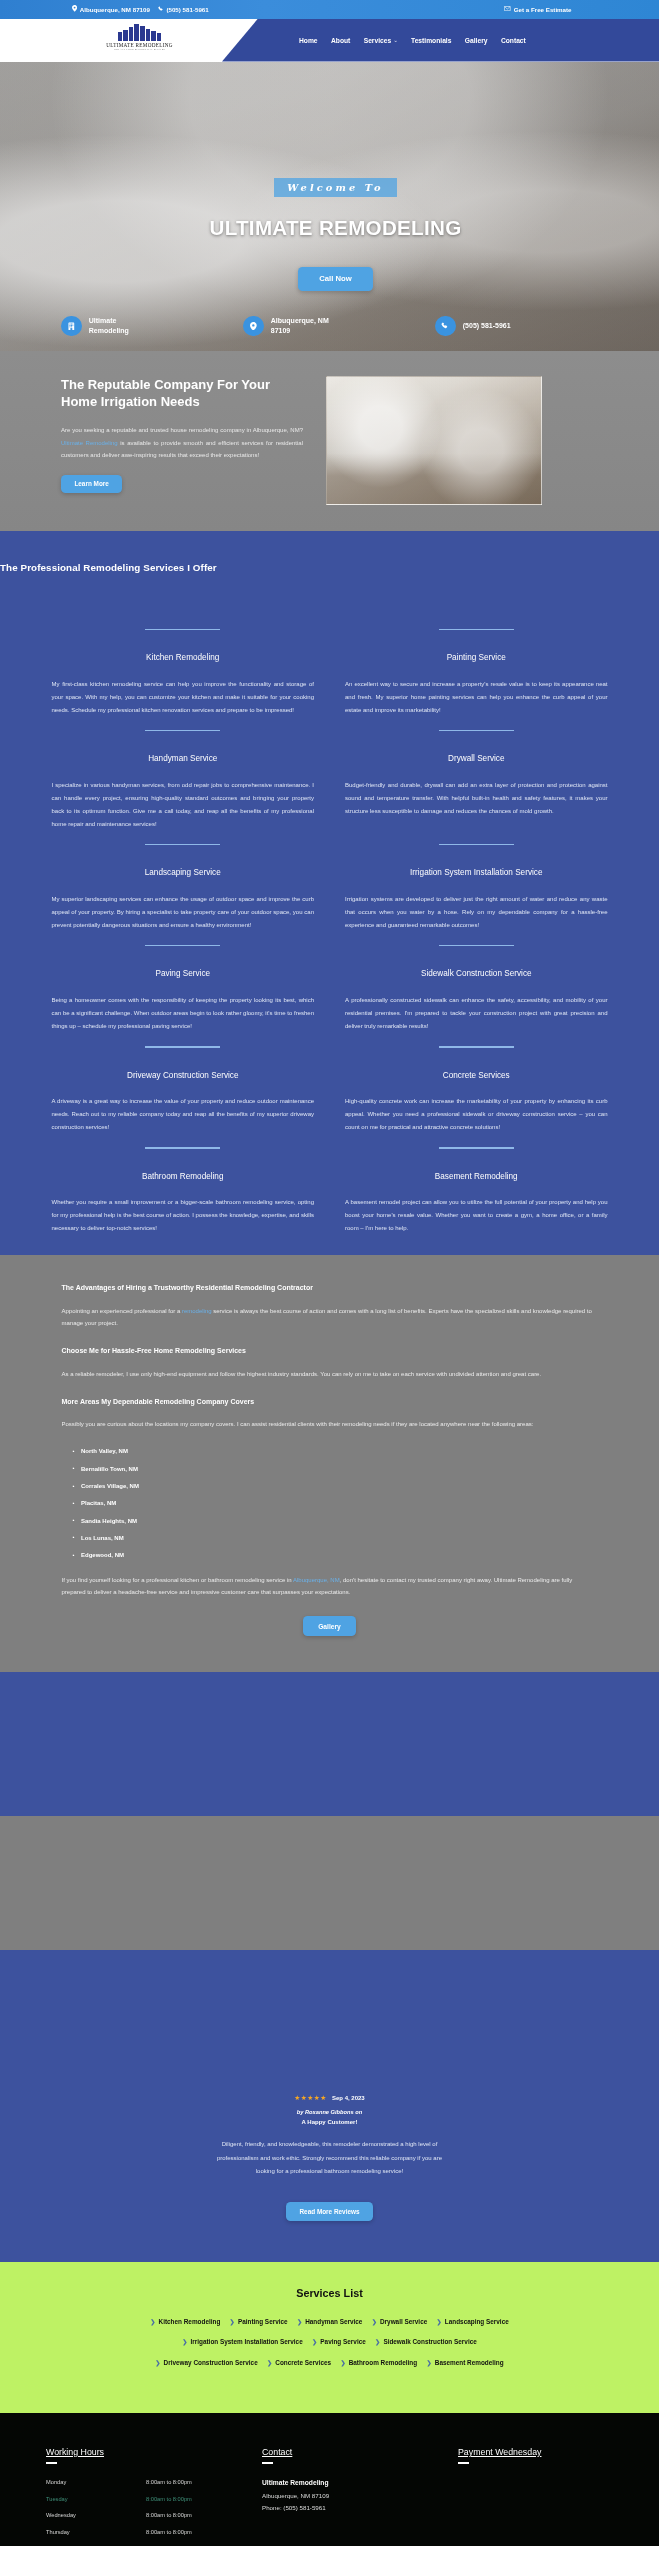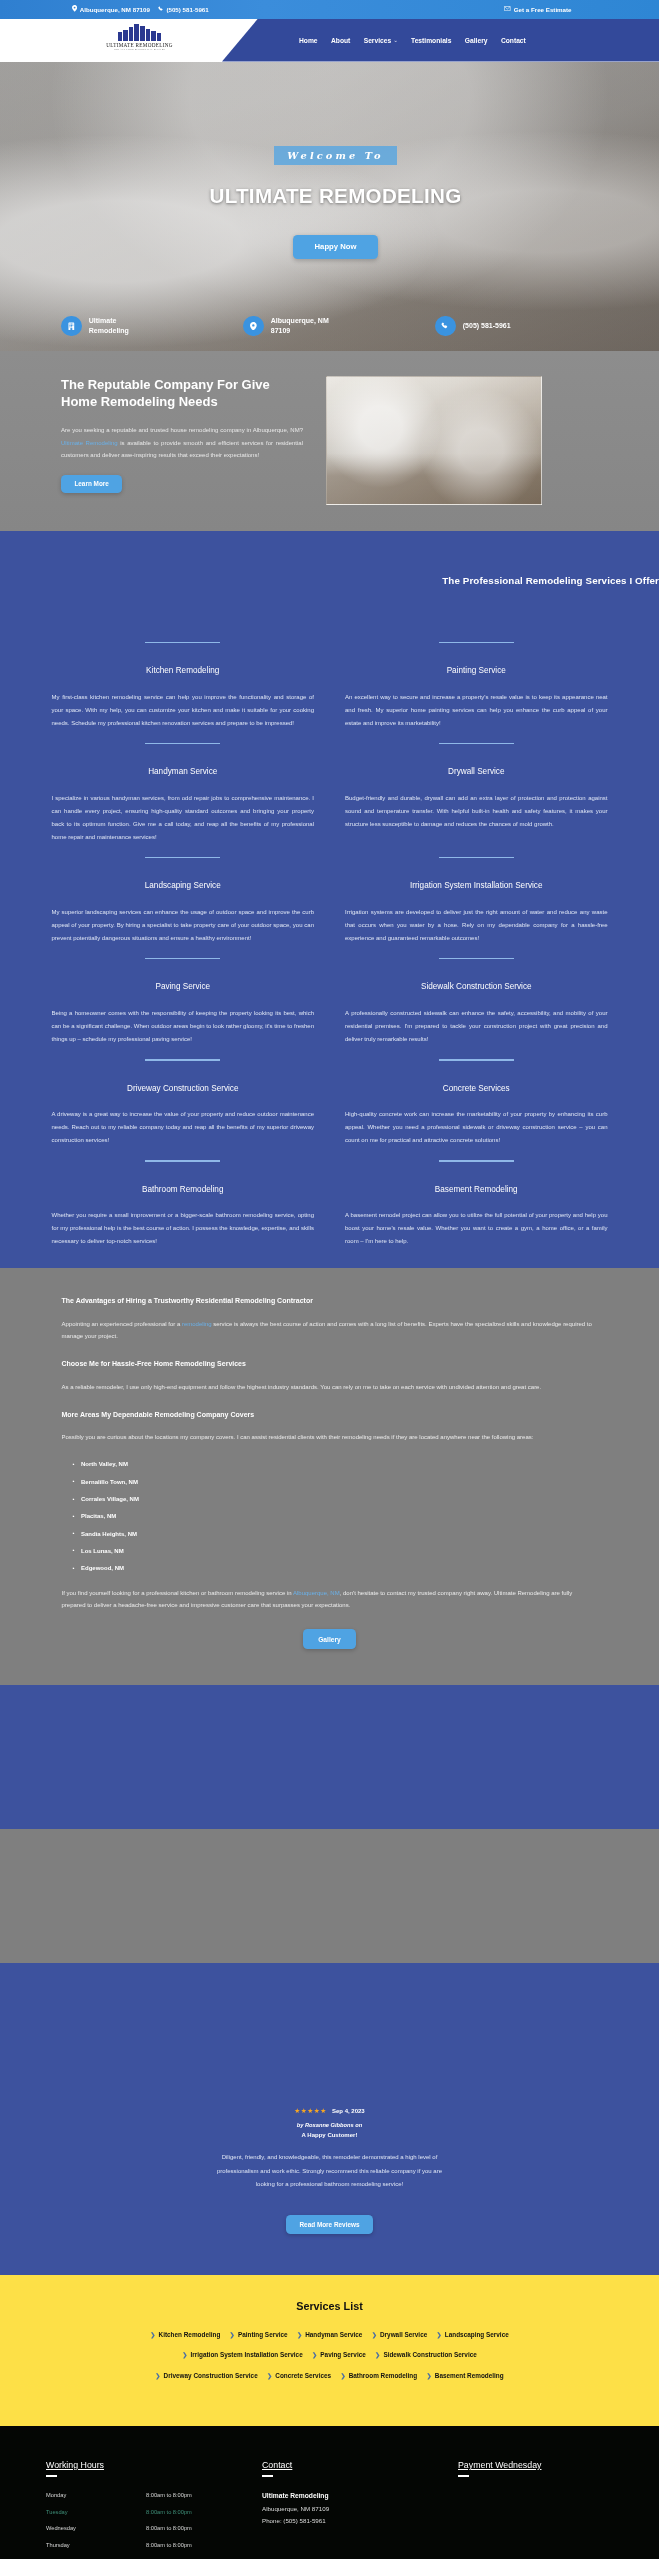--- a/index.html
+++ b/index.html
@@ -54,21 +54,21 @@
       linear-gradient(160deg,#d8d5d0 0%,#cfcac4 25%,#b9b2aa 52%,#8d7f70 74%,#6d5c4c 100%);
   }
   .hero::before{
     content:""; position:absolute; inset:0;
     background:
       radial-gradient(ellipse at 18% 62%, rgba(255,255,255,.55) 0 16%, transparent 42%),
       radial-gradient(ellipse at 83% 55%, rgba(255,255,255,.4) 0 14%, transparent 40%),
       radial-gradient(ellipse at 50% 12%, rgba(255,255,255,.35) 0 30%, transparent 60%),
       linear-gradient(90deg, rgba(90,90,90,.15), rgba(60,60,60,.05) 50%, rgba(90,90,90,.2));
   }
-  .hero-inner { position:relative; z-index:2; text-align:center; padding-top:84px;margin-left:12px; }
+  .hero-inner { position:relative; z-index:2; text-align:center; padding-top:116px;margin-left:12px; }
   .welcome {
     display:inline-block; background:rgba(88,166,224,.82); color:#fff;
     font-family:"DejaVu Serif", serif; font-style:italic; font-weight:bold;
     font-size:9.8px; letter-spacing:3.1px; padding:4.1px 13.4px 4.6px;
   }
   .hero-h1 {
     color:#fff; font-size:20.6px; font-weight:bold; letter-spacing:0.3px;
     margin-top:18.5px; text-shadow:0 1px 3.1px rgba(0,0,0,.45);
   }
   .hero-sub {
@@ -121,21 +121,21 @@
   .about-img::after{
     content:""; position:absolute; inset:0;
     background:
       radial-gradient(circle at 25% 40%, rgba(255,255,255,.6) 0 12%, transparent 34%),
       radial-gradient(circle at 72% 58%, rgba(255,255,255,.45) 0 13%, transparent 36%),
       linear-gradient(0deg, rgba(90,70,50,.35) 0 22%, transparent 40%);
   }
 
   
   .services { background:#3d529e; padding:31px 0 20.6px; }
-  .services-h2 { text-align:right; color:#fff; font-size:9.8px; font-weight:bold; letter-spacing:0.1px;margin-top:13px; }
+  .services-h2 { text-align:left; color:#fff; font-size:9.8px; font-weight:bold; letter-spacing:0.1px; }
   .svc-grid { margin:43px auto 0; width:556px; }
   .svc-row { display:flex; gap:31px; }
   .svc-card { width:263px; padding-top:13.4px; }
   .svc-rule { width:75px; height:1.5px; background:#8fb8e8; margin:0 auto 23px; }
   .svc-title { text-align:center; color:#fff; font-size:8.2px; margin-bottom:15.5px; }
   .svc-text { color:#dfe6f5; font-size:6px; line-height:2.15; text-align:justify; }
 
   
   .adv { background:#7f7f7f; padding:29px 0 36px; }
   .adv-inner { width:536px; margin:0 auto; }
@@ -161,21 +161,21 @@
   .testi-h2 { color:#fff; font-size:10.8px; font-weight:bold; margin-bottom:20.6px; }
   .stars-row { display:flex; align-items:center; justify-content:center; gap:5.2px; margin-bottom:7.2px; }
   .stars { color:#f5a623; font-size:6.7px; letter-spacing:0.5px; }
   .testi-date { color:#fff; font-size:6px; font-weight:bold; }
   .testi-by { color:#fff; font-size:5.7px; font-style:italic; font-weight:bold; margin-bottom:4.1px; }
   .testi-title { color:#fff; font-size:6px; font-weight:bold; margin-bottom:13.4px; }
   .testi-text { color:#dfe6f5; font-size:6px; line-height:2.2; width:237px; margin:0 auto; }
   .testi-btn { margin-top:24px; padding:6.2px 13.4px; font-size:6.4px; }
 
   
-  .svclist { background:#fde047; padding:25px 0 34px; }
+  .svclist { background:#bef264; padding:25px 0 34px; }
   .svclist-h2 { text-align:center; color:#111; font-size:10.8px; font-weight:bold; margin-bottom:18.5px; }
   .svclist-row { display:flex; justify-content:center; flex-wrap:wrap; gap:9.3px; margin-bottom:13.4px; }
   .svclist-item { display:flex; align-items:center; gap:3.1px; font-size:6.4px; font-weight:bold; color:#111; cursor:pointer; }
   .chev { color:#4a6fa5; font-size:6.2px; }
 
   
   .footer { background:#040604; padding:34px 0 0; color:#efefef; }
   .footer-cols { display:flex; width:567px; margin:0 auto; }
   .fcol1 { width:216px; }
   .fcol2 { width:196px; }
@@ -260,21 +260,21 @@
     <span class="item">
         <span>Contact</span>
       </span>
   </nav>
 </div>
 
 <section class="hero">
   <div class="hero-inner">
     <div class="welcome">Welcome To</div>
     <h1 class="hero-h1">ULTIMATE REMODELING</h1>
-    <button class="btn hero-btn">Happy Now</button>
+    <button class="btn hero-btn">Call Now</button>
   </div>
 </section>
 
 <div class="infostrip">
   <div class="info-item info-1">
     <span class="circ">
       <svg width="6.7" height="8.8" viewBox="0 0 14 18">
           <rect x="1" y="1" width="12" height="16" rx="1" fill="#fff"></rect>
           <g fill="#3a93e0">
             <rect x="3" y="3" width="2.4" height="2"></rect>
@@ -311,21 +311,21 @@
           <path d="M3.6 1.2 1.2 3.6c-.3.3-.4.8-.2 1.2 1.6 3.9 4.3 6.6 8.2 8.2.4.2.9.1 1.2-.2l2.4-2.4c.3-.3.3-.8 0-1.1L10.5 7c-.3-.3-.8-.3-1.1 0l-.9.9C7 7.2 5.8 6 5.1 4.5l.9-.9c.3-.3.3-.8 0-1.1L3.7 1.2c-.1-.1-.1 0 0 0z" fill="#fff"></path>
         </svg>
     </span>
     <span>(505) 581-5961</span>
   </div>
 </div>
 
 <section class="about">
   <div class="about-inner">
     <div class="about-left">
-      <h2 class="about-h2">The Reputable Company For Give Home Remodeling Needs</h2>
+      <h2 class="about-h2">The Reputable Company For Your Home Irrigation Needs</h2>
       <p class="about-p">
         <span>Are you seeking a reputable and trusted house remodeling company in Albuquerque, NM? </span><a class="lnk">Ultimate Remodeling</a><span> is available to provide smooth and efficient services for residential customers and deliver awe-inspiring results that exceed their expectations!</span>
       </p>
       <button class="btn about-btn">Learn More</button>
     </div>
     <div class="about-img"></div>
   </div>
 </section>
 
 <section class="services">

